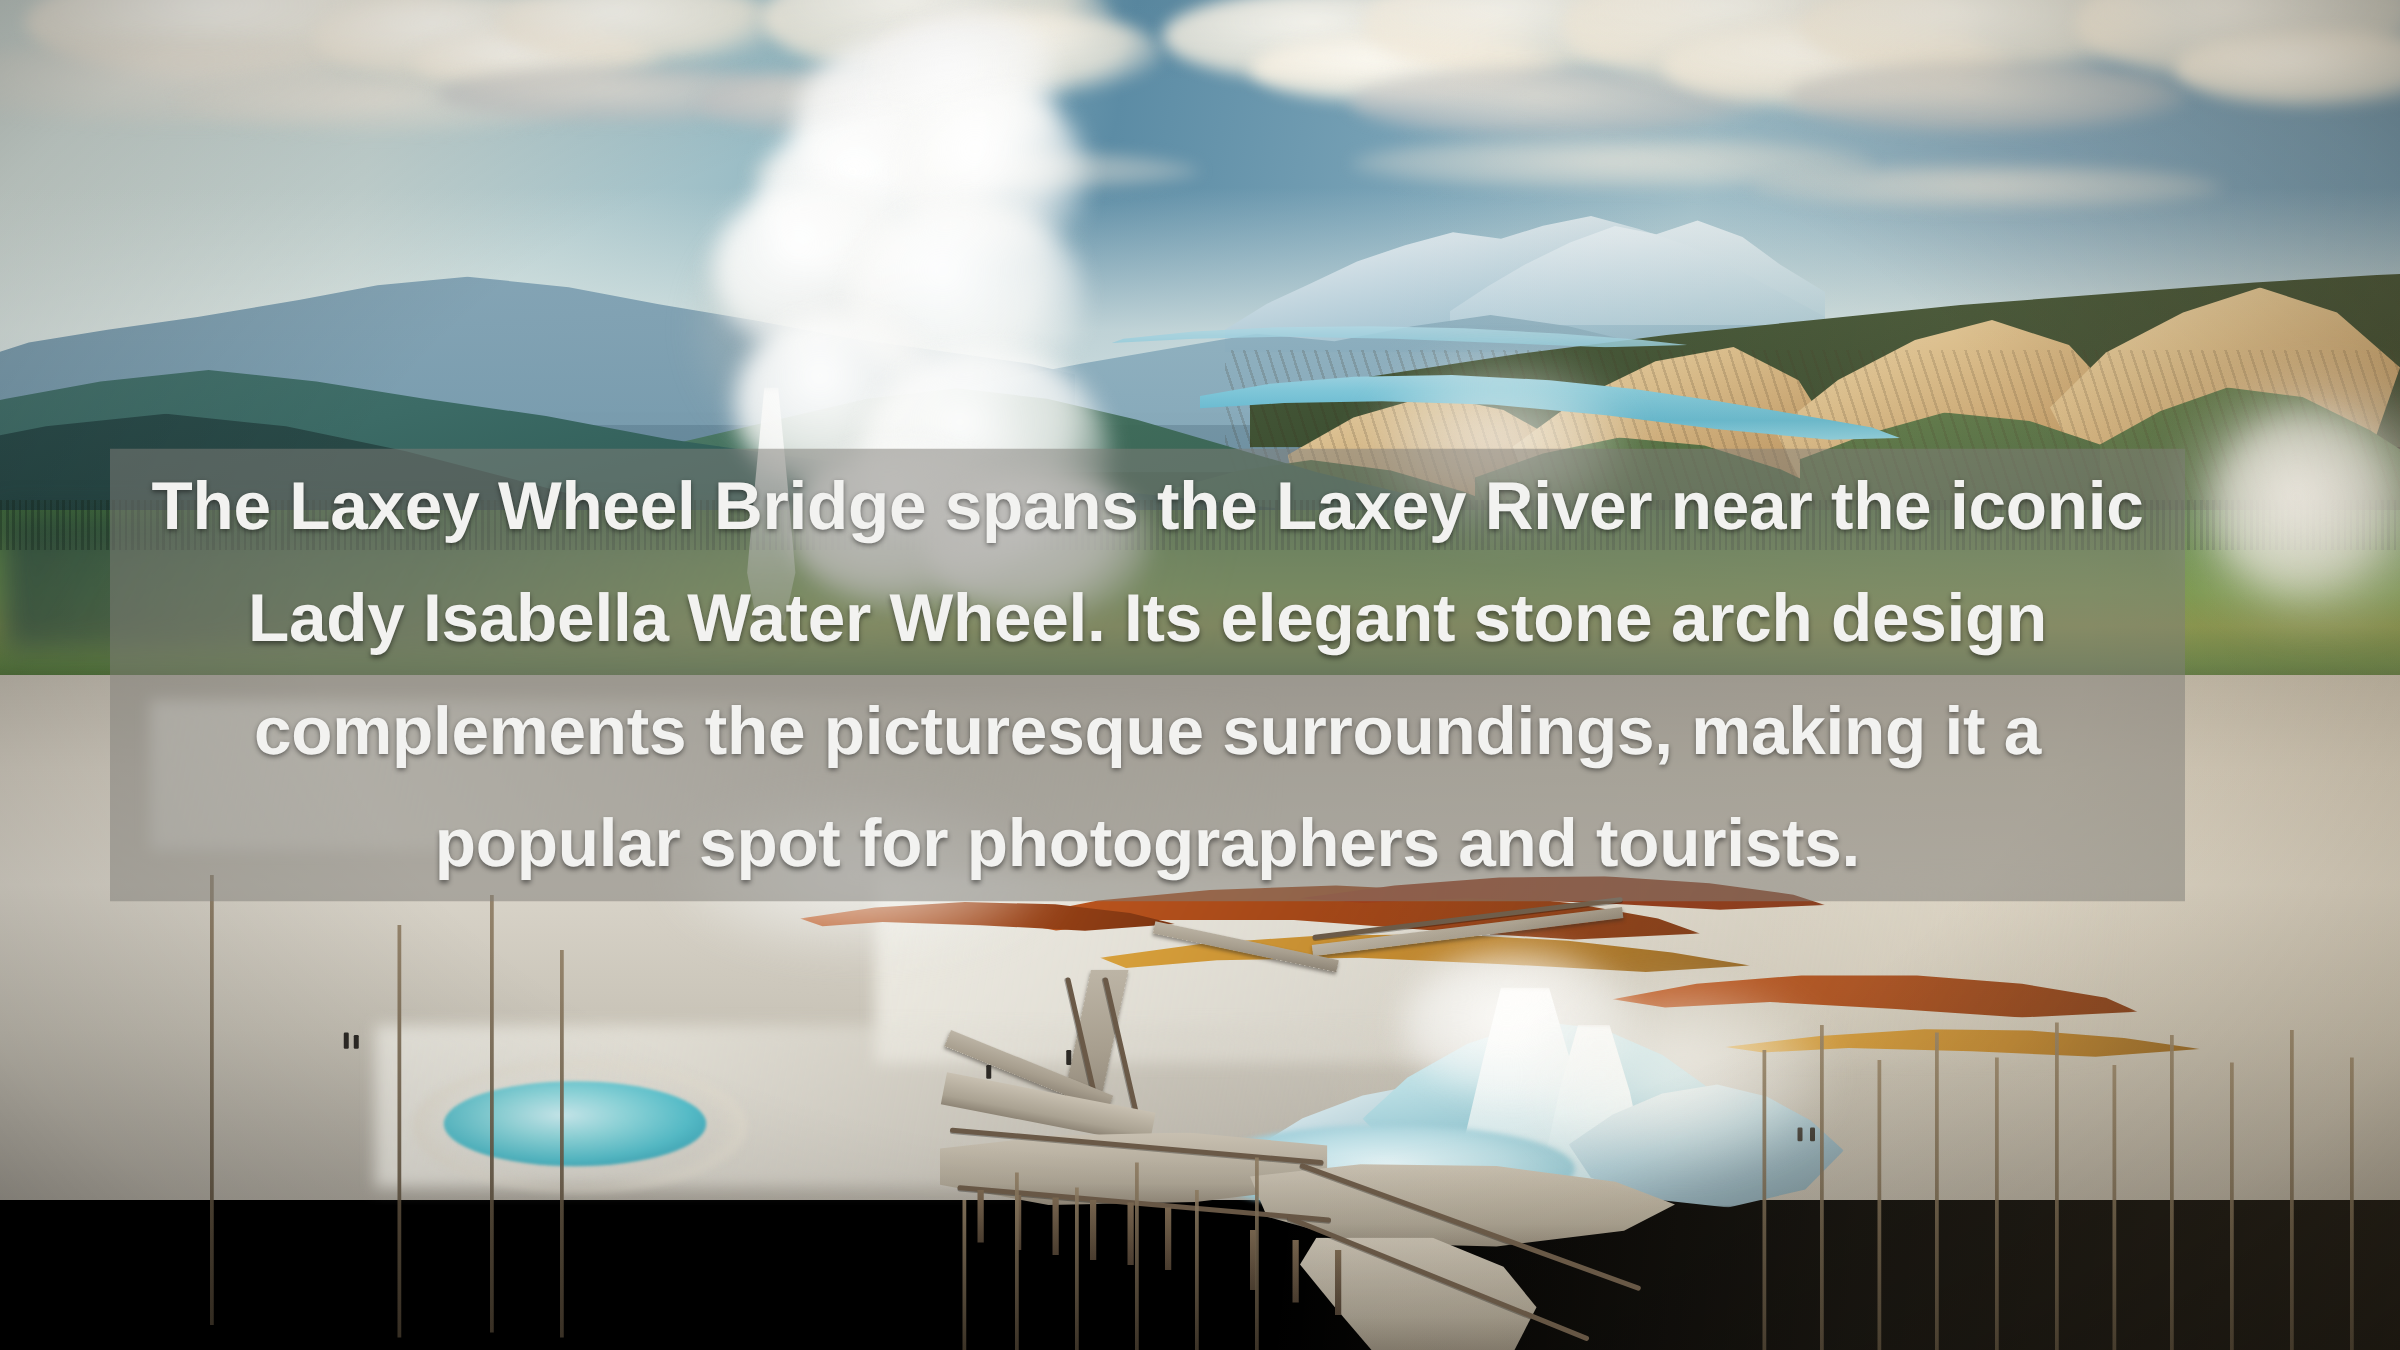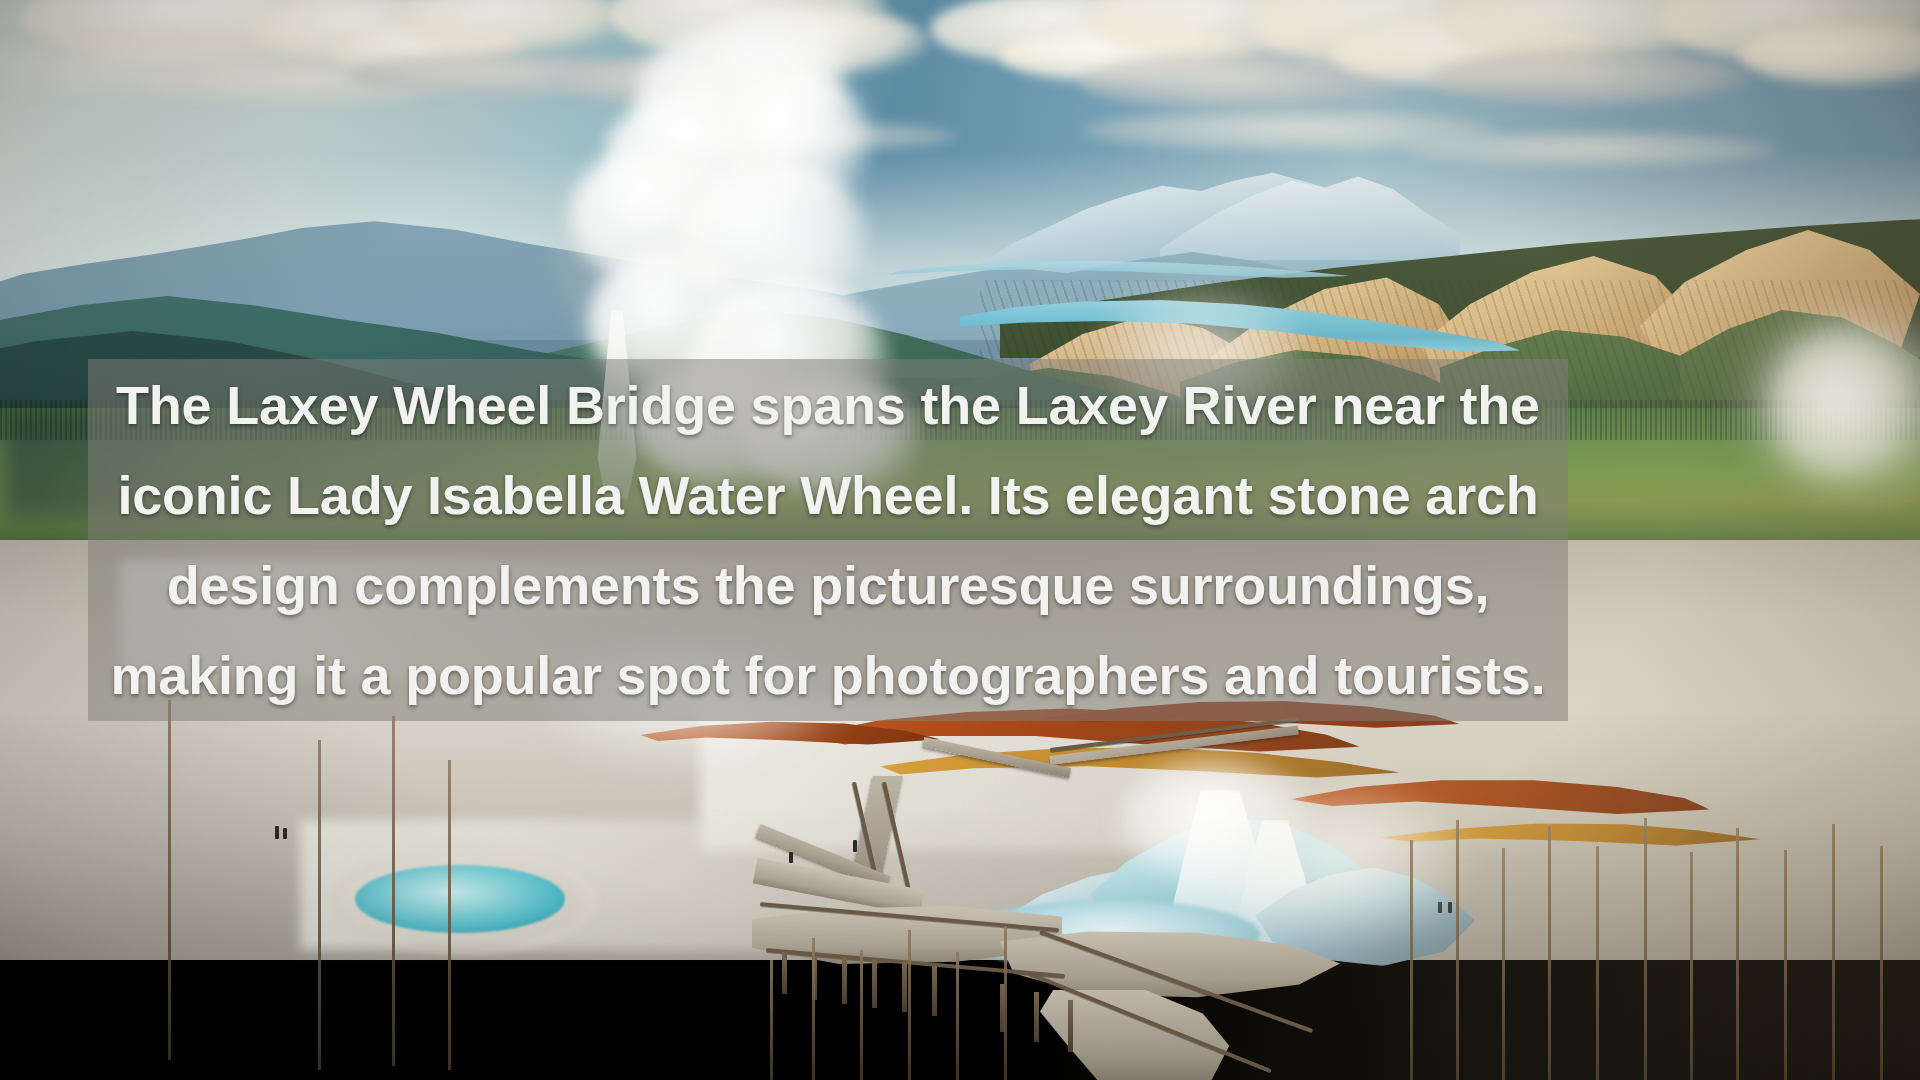--- a/index.html
+++ b/index.html
@@ -145,21 +145,21 @@
 
   .people{position:absolute; background:#2d2a26; border-radius:1px;}
 
   .vignette{position:absolute; inset:0; pointer-events:none;
     background:radial-gradient(ellipse at 50% 46%, rgba(0,0,0,0) 52%, rgba(0,0,0,.16) 82%, rgba(0,0,0,.34) 100%);}
   .warmlight{position:absolute; inset:0; pointer-events:none;
     background:linear-gradient(95deg, rgba(255,238,200,0) 55%, rgba(255,226,170,.10) 78%, rgba(255,216,150,.16) 100%);}
 
   
   .caption{
-    position:absolute; left:88px; top:359px; width:1480px; height:362px;
+    position:absolute; left:88px; top:359px; width:1660px; height:362px;
     background:rgba(128,126,120,.52);
     display:flex; align-items:center; justify-content:center;
   }
   .caption p{
     width:100%; text-align:center;
     color:#f2f2f0;
     font-family:"Liberation Sans", sans-serif;
     font-weight:bold;
     font-size:54px;
     line-height:90px;

